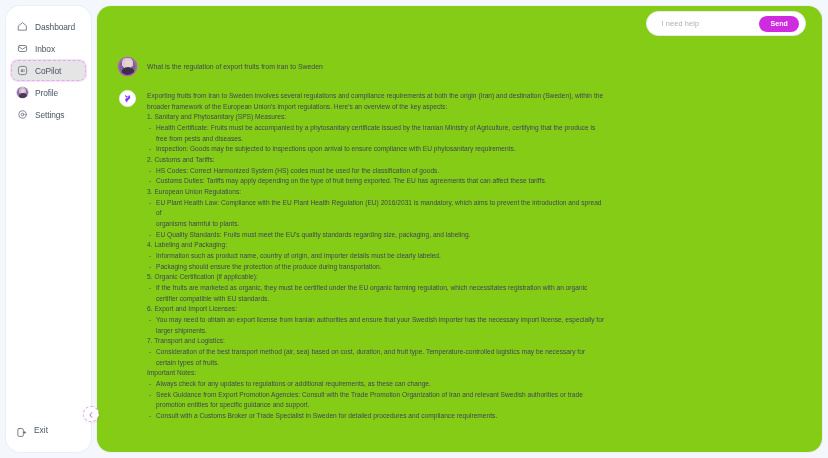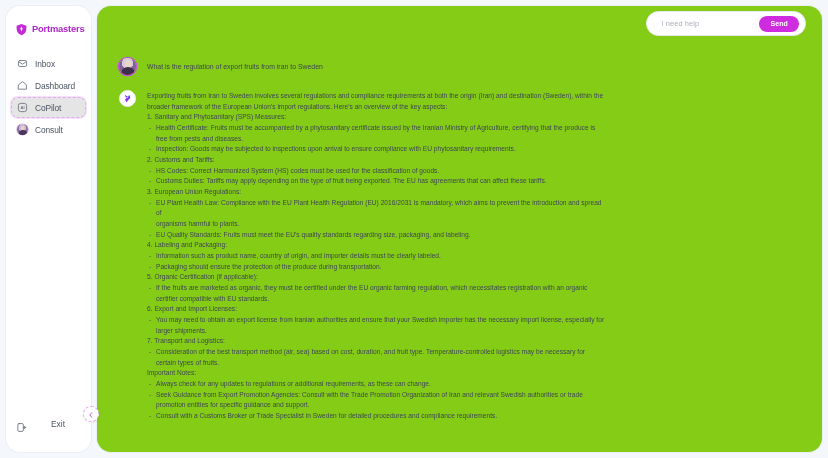--- a/index.html
+++ b/index.html
@@ -92,21 +92,22 @@
     content:""; position:absolute; left:50%; top:18%;
     width:4.5px; height:4.5px; border-radius:50%;
     transform: translateX(-50%);
     background:#e6d4c2; z-index:2;
   }
 
   .sidebar-spacer { flex: 1 1 auto; }
 
   .exit-row {
     display: flex;
-    gap: 24px;
+    align-items: center;
+    gap: 7px;
     padding: 0 10px;
     height: 21px;
     margin-bottom: 12px;
     cursor: pointer;
   }
   .exit-row .ico { width: 11px; height: 11px; flex: 0 0 11px; color: #6b7280; }
   .exit-row .lbl { font-size: 8.4px; color: #4b5563; }
 
   .collapse-btn {
     position: absolute;
@@ -235,69 +236,69 @@
     letter-spacing: 0.1px;
   }
 </style>
 </head>
 <body>
 
 <div id="app">
 
   <aside class="sidebar">
 
-    <div class="brand">
-      <span class="brand-mark">
-        <svg viewBox="0 0 24 24" width="13" height="13">
-          <path d="M12 2 L21 5 V11 C21 16.5 17 21 12 22.5 C7 21 3 16.5 3 11 V5 Z" fill="#c42ad6"></path>
-          <path d="M12 6.5 L14.2 10.8 L12 15.5 L9.8 10.8 Z" fill="#ffffff" opacity="0.92"></path>
-        </svg>
-      </span>
-      <span class="brand-name" style="color: rgb(176, 38, 201);">Portmasters</span>
-    </div>
 
     <nav class="nav">
+
+      <div class="nav-item">
+        <span class="ico">
+          <svg viewBox="0 0 24 24" width="11" height="11" fill="none" stroke="#6b7280" stroke-width="1.9" stroke-linecap="round" stroke-linejoin="round">
+            <path d="M3.5 10.5 L12 3.5 L20.5 10.5 V20 H3.5 Z"></path>
+          </svg>
+        </span>
+        <span class="lbl">Dashboard</span>
+      </div>
 
       <div class="nav-item">
         <span class="ico">
           <svg viewBox="0 0 24 24" width="11" height="11" fill="none" stroke="#6b7280" stroke-width="1.9" stroke-linecap="round" stroke-linejoin="round">
             <rect x="3" y="5.5" width="18" height="13" rx="3"></rect>
             <path d="M5 9 L12 13.5 L19 9"></path>
           </svg>
         </span>
         <span class="lbl">Inbox</span>
       </div>
 
-      <div class="nav-item">
-        <span class="ico">
-          <svg viewBox="0 0 24 24" width="11" height="11" fill="none" stroke="#6b7280" stroke-width="1.9" stroke-linecap="round" stroke-linejoin="round">
-            <path d="M3.5 10.5 L12 3.5 L20.5 10.5 V20 H3.5 Z"></path>
-          </svg>
-        </span>
-        <span class="lbl">Dashboard</span>
-      </div>
-
 
       <div class="nav-item active">
         <span class="ico">
           <svg viewBox="0 0 24 24" width="11" height="11">
             <rect x="3" y="3" width="18" height="18" rx="5" fill="none" stroke="#6b7280" stroke-width="1.9"></rect>
             <text x="12" y="15.6" font-family="Liberation Sans, sans-serif" font-size="9" font-weight="700" fill="#6b7280" text-anchor="middle">AI</text>
           </svg>
         </span>
         <span class="lbl">CoPilot</span>
       </div>
 
       <div class="nav-item">
         <span class="ico">
           <span class="avatar-mini"></span>
         </span>
-        <span class="lbl">Consult</span>
-      </div>
-
+        <span class="lbl">Profile</span>
+      </div>
+
+      <div class="nav-item">
+        <span class="ico">
+          <svg viewBox="0 0 24 24" width="11" height="11" fill="none" stroke="#6b7280" stroke-width="1.8" stroke-linecap="round" stroke-linejoin="round">
+            <circle cx="12" cy="12" r="8.2"></circle>
+            <circle cx="12" cy="12" r="3"></circle>
+          </svg>
+        </span>
+        <span class="lbl">Settings</span>
+      </div>
 
     </nav>
 
     <div class="sidebar-spacer"></div>
 
     <div class="collapse-btn">
       <span>
         <svg viewBox="0 0 24 24" width="8" height="8" fill="none" stroke="#b95fd0" stroke-width="3" stroke-linecap="round" stroke-linejoin="round">
           <path d="M14.5 5 L8.5 12 L14.5 19"></path>
         </svg>

